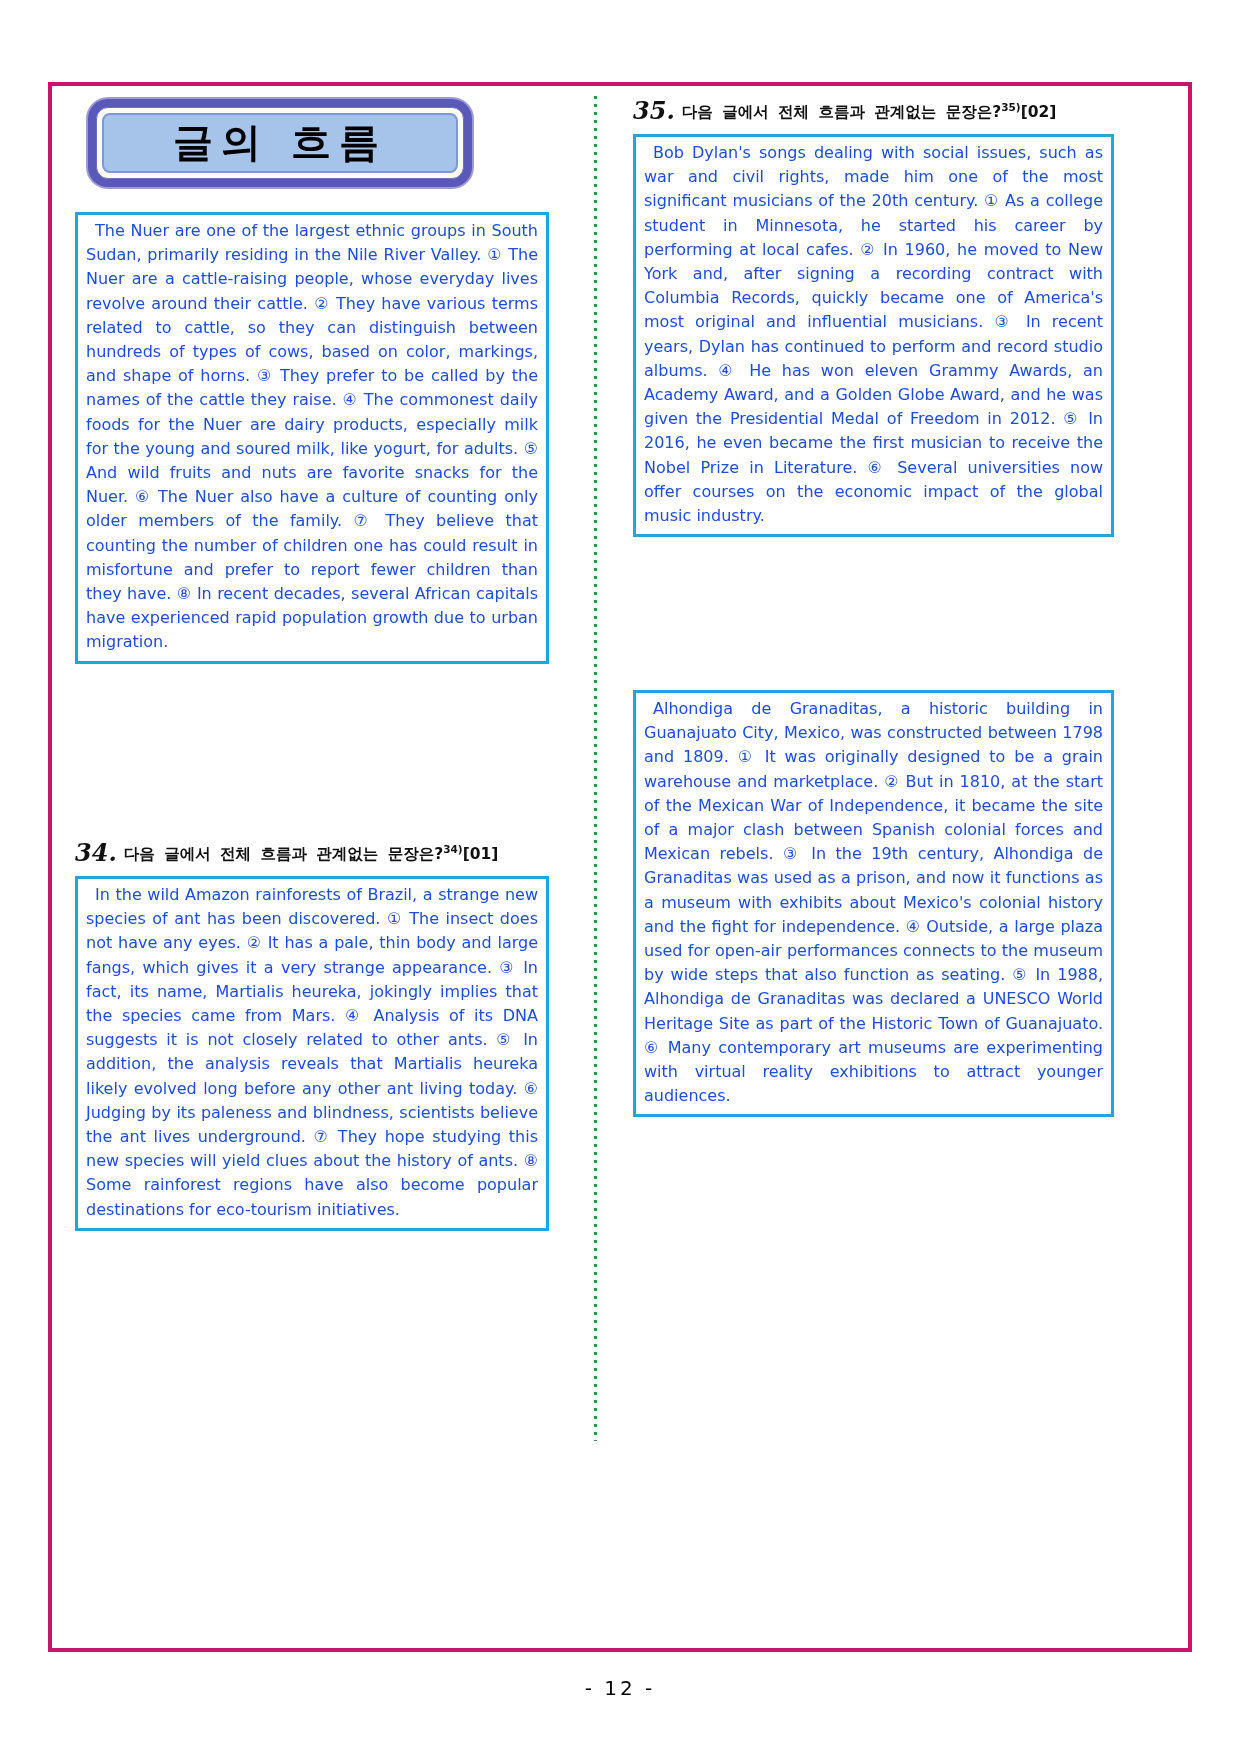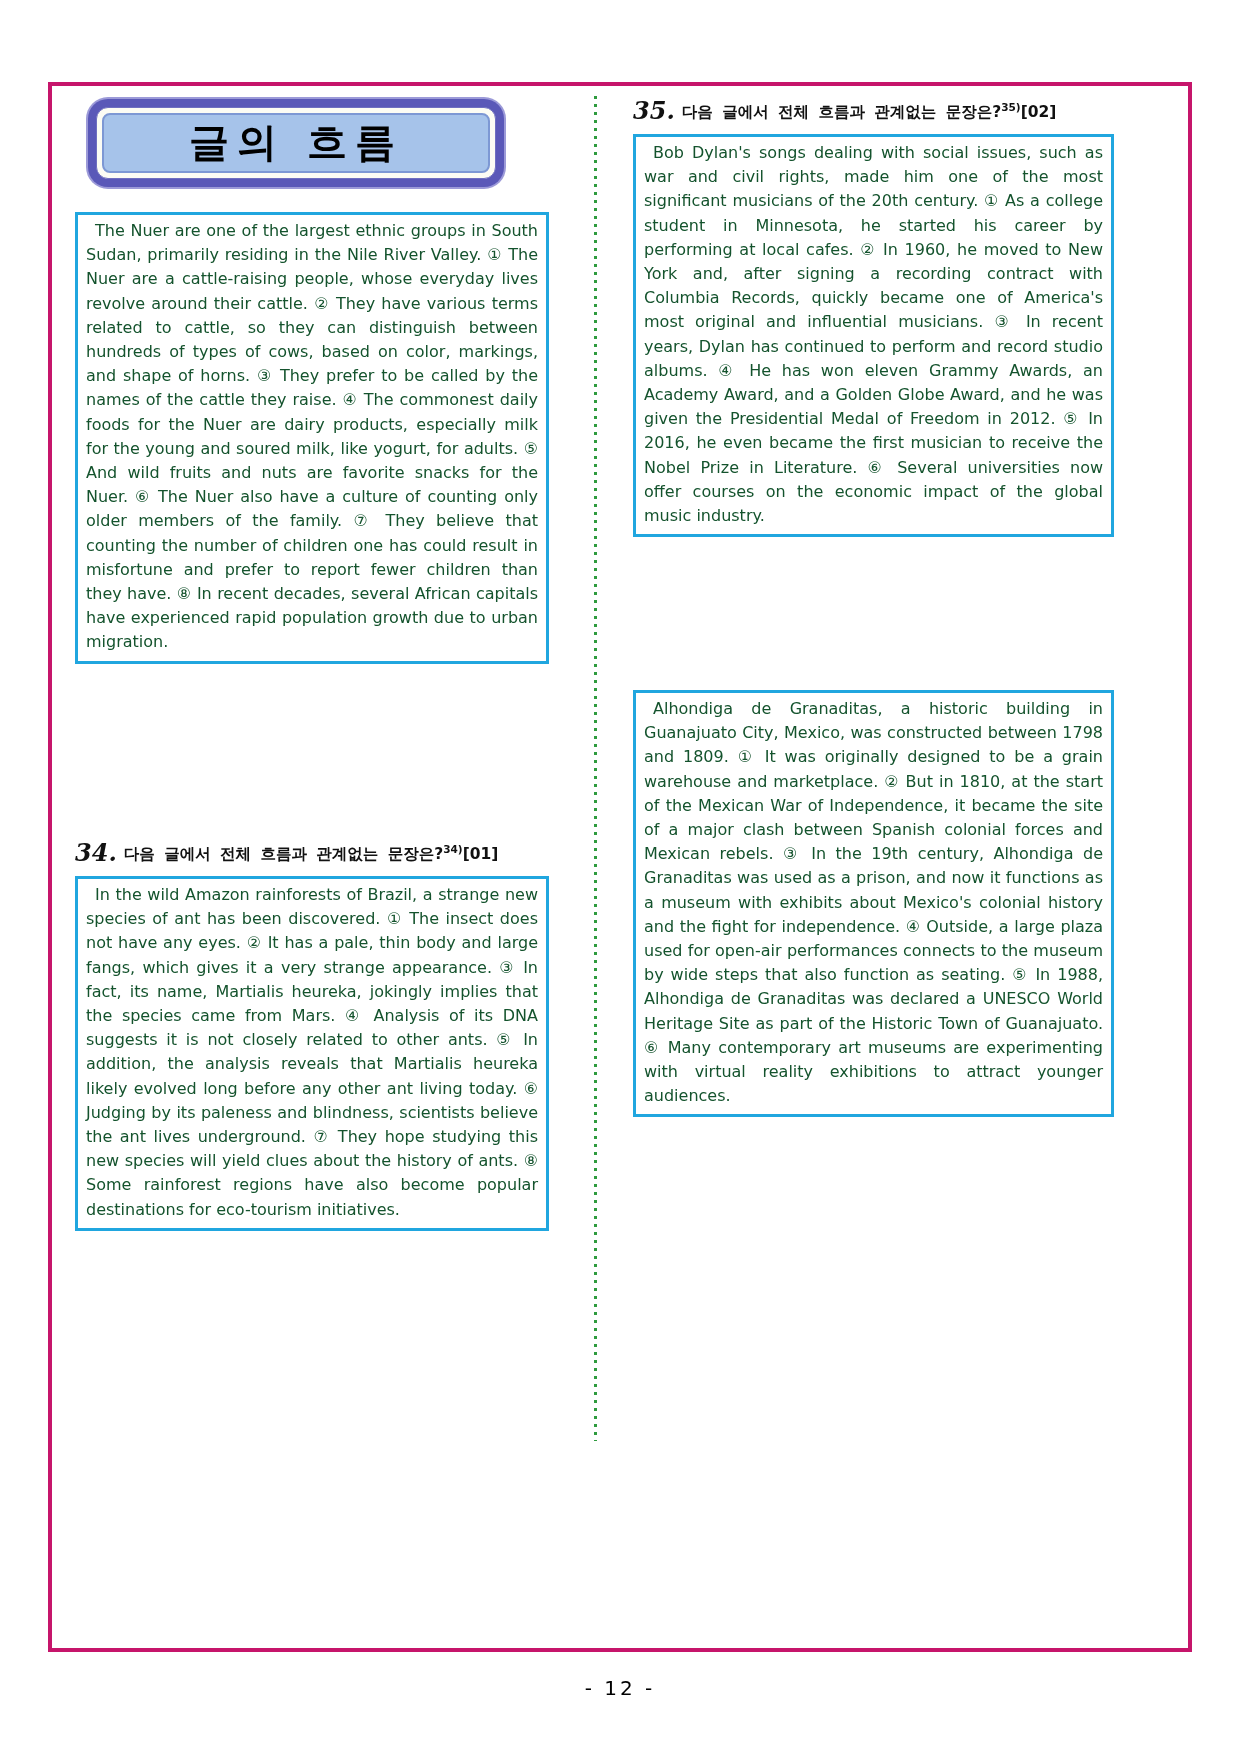--- a/index.html
+++ b/index.html
@@ -11,21 +11,21 @@
   .frame {
     position:absolute; left:48px; top:82px; width:1144px; height:1570px;
     border:4px solid #C6156B; box-sizing:border-box;
   }
   .divider {
     position:absolute; left:594px; top:96px; width:3px; height:1345px;
     background:repeating-linear-gradient(to bottom,#2E9B3E 0 3px,transparent 3px 8px);
   }
   
   .title-outer {
-    position:absolute; left:88px; top:99px; width:416px; height:88px;
+    position:absolute; left:88px; top:99px; width:384px; height:88px;
     border-radius:20px; background:#5A58B8; padding:8px; box-sizing:border-box;
     box-shadow:0 0 0 2px #9C9AD8;
   }
   .title-mid {
     width:100%; height:100%; border-radius:12px; background:#FCFCF4;
     border:1px solid #6F6FC0; padding:5px; box-sizing:border-box;
   }
   .title-inner {
     width:100%; height:100%; border-radius:8px; background:#A6C3EA;
     border:2px solid #7D98D4; box-sizing:border-box;
@@ -45,21 +45,21 @@
   }
   .q-prompt { font-weight:bold; font-size:15.5px; word-spacing:4px; }
   .q-foot {
     font-weight:bold; font-size:10.5px; vertical-align:super; line-height:0;
   }
   .q-tag { font-weight:bold; font-size:15.5px; }
   .q-box {
     border:3px solid #20A6DF; box-sizing:border-box;
     padding:4px 8px 6px 8px;
     font-size:16px; line-height:24.2px; text-align:justify; text-align-last:left;
-    text-indent:9px; color:#14532d;
+    text-indent:9px; color:#1d4ed8;
   }
   .q33 { left:75px;  top:212px; width:474px; }
   .q34 { left:75px;  top:838px; width:474px; }
   .q35 { left:633px; top:96px;  width:481px; }
   .q36 { left:633px; top:690px; width:481px; }
   
   .pageno {
     position:absolute; left:0; top:1676px; width:1240px; text-align:center;
     font-size:20px; letter-spacing:3px; color:#000;
   }

